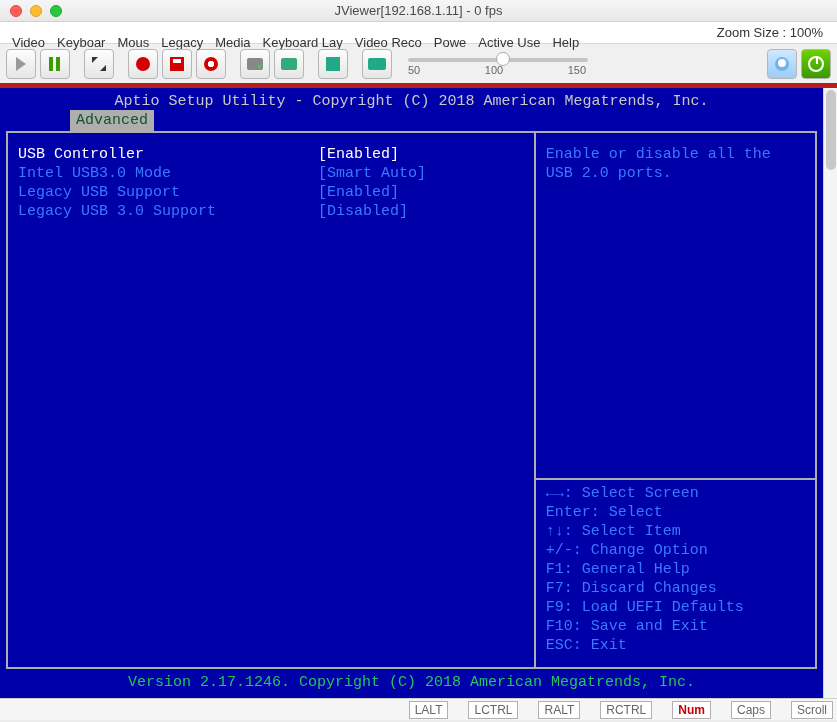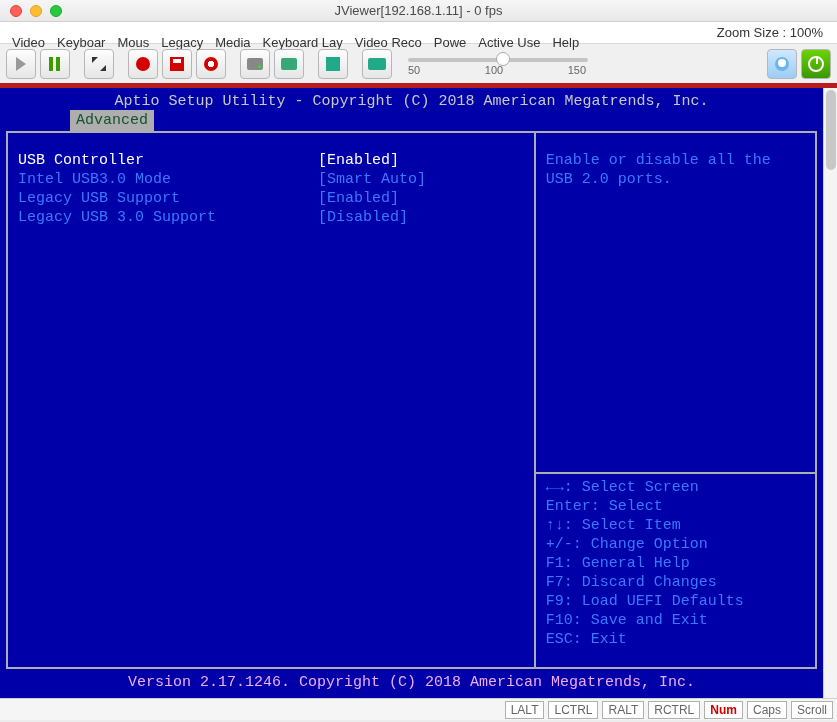--- a/index.html
+++ b/index.html
@@ -103,43 +103,43 @@
     color: #c8c8c8; text-align: center; padding: 2px 0 0 0;
   }
   .bios-tabs { height: 20px; display: flex; align-items: flex-end; padding-left: 68px; }
   .bios-tab {
     background: #aeaeae; color: #14532d; padding: 1px 6px;
   }
   .bios-body {
     flex: 1; display: flex; margin: 0 4px 2px 4px; gap: 0;
   }
   .bios-left, .bios-right {
-    border: 2px solid #aeaeae; background: #0000a8; padding: 18px 10px;
+    border: 2px solid #aeaeae; background: #0000a8; padding: 12px 10px;
   }
   .bios-left { flex: 1.95; border-right: none; }
   .bios-right { flex: 1; display:flex; flex-direction:column; }
   .bios-right-top { flex: 1; }
   .bios-right-sep { border-top: 2px solid #aeaeae; margin: 4px -10px; }
   .bios-row { display: flex; }
   .bios-row .label { width: 300px; }
   .bios-row.selected .label, .bios-row.selected .value { color: #fff; }
   .bios-row .value { color: #3a78ff; }
   .bios-row.selected .value { color: #fff; }
   .opt-label { color: #3a78ff; }
   .help-line { color: #3a78ff; white-space: pre; }
   .help-text { color: #3a78ff; }
   .bios-footer {
-    color: #f0abfc; text-align: center; padding: 2px 0 4px 0;
+    color: #22c55e; text-align: center; padding: 2px 0 4px 0;
   }
 
   
   .statusbar {
     height: 22px; background: #f5f5f5; border-top: 1px solid #d0d0d0;
     display: flex; align-items: center; justify-content: flex-end;
-    gap: 4px; padding: 0 4px; font-size: 12px;
+    gap: 20px; padding: 0 4px; font-size: 12px;
   }
   .statusbar .key {
     border: 1px solid #b0b0b0; padding: 1px 5px; background: #fff; color: #666;
   }
   .statusbar .key.active { color: #cc0000; font-weight: bold; }
 </style>
 </head>
 <body>
 
 <div class="titlebar">

